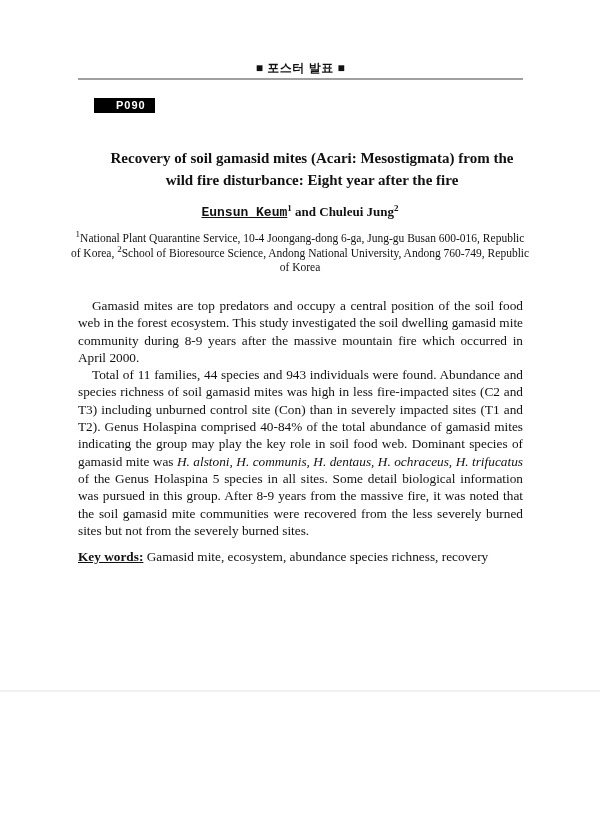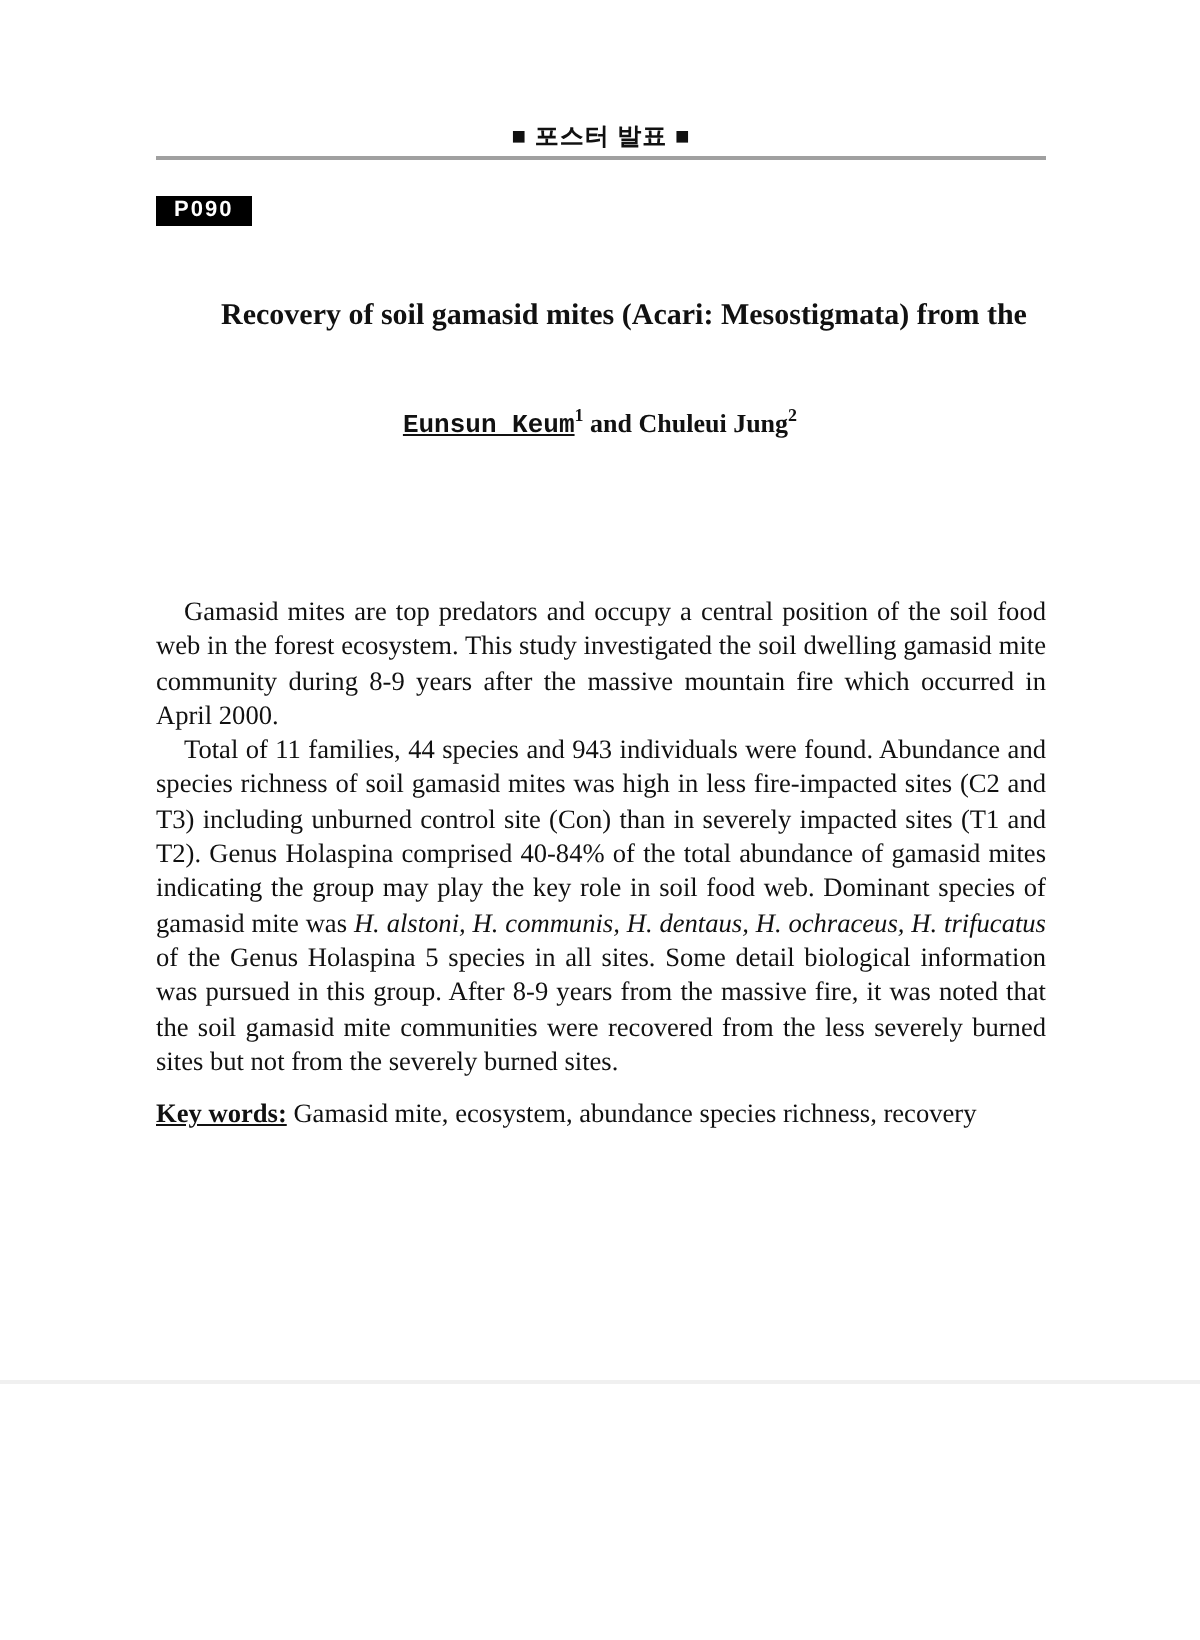--- a/index.html
+++ b/index.html
@@ -28,28 +28,28 @@
   }
   .header-rule {
     position: absolute;
     top: 78px; left: 78px; width: 445px;
     height: 2px;
     background: #a0a0a0;
   }
 
   .badge {
     position: absolute;
-    top: 98px; left: 78px;
+    top: 98px; left: 94px;
     background: #000000;
     color: #ffffff;
     font-family: "Liberation Sans", sans-serif;
     font-weight: bold;
     font-size: 11px;
     letter-spacing: 1px;
-    padding: 1px 9px 2px 9px;
+    padding: 1px 9px 2px 22px;
   }
 
   .title {
     position: absolute;
     top: 136px; left: 50px; width: 500px;
     margin: 12px;
     text-align: center;
     font-weight: bold;
     font-size: 15px;
     line-height: 21.5px;
@@ -115,26 +115,30 @@
 
 <div class="page">
 
   <div class="header-text">■ 포스터 발표 ■</div>
   <div class="header-rule"></div>
 
   <div class="badge">P090</div>
 
   <h1 class="title">
     <div>Recovery of soil gamasid mites (Acari: Mesostigmata) from the</div>
+    <div>wild fire disturbance: Eight year after the fire</div>
   </h1>
 
   <div class="authors">
     <span class="u">Eunsun Keum</span><sup>1</sup><span> and </span><span>Chuleui Jung</span><sup>2</sup>
   </div>
 
+  <div class="affiliation">
+    <sup>1</sup><span>National Plant Quarantine Service, 10-4 Joongang-dong 6-ga, Jung-gu Busan 600-016, Republic of Korea, </span><sup>2</sup><span>School of Bioresource Science, Andong National University, Andong 760-749, Republic of Korea</span>
+  </div>
 
   <div class="abstract">
     <p>Gamasid mites are top predators and occupy a central position of the soil food web in the forest ecosystem. This study investigated the soil dwelling gamasid mite community during 8-9 years after the massive mountain fire which occurred in April 2000.</p>
     <p>
       <span>Total of 11 families, 44 species and 943 individuals were found. Abundance and species richness of soil gamasid mites was high in less fire-impacted sites (C2 and T3) including unburned control site (Con) than in severely impacted sites (T1 and T2). Genus Holaspina comprised 40-84% of the total abundance of gamasid mites indicating the group may play the key role in soil food web. Dominant species of gamasid mite was </span><span class="species">H. alstoni, H. communis, H. dentaus, H. ochraceus, H. trifucatus</span><span> of the Genus Holaspina 5 species in all sites. Some detail biological information was pursued in this group. After 8-9 years from the massive fire, it was noted that the soil gamasid mite communities were recovered from the less severely burned sites but not from the severely burned sites.</span>
     </p>
     <p class="keywords">
       <span class="kw-label">Key words:</span><span> Gamasid mite, ecosystem, abundance species richness, recovery</span>
     </p>
   </div>

